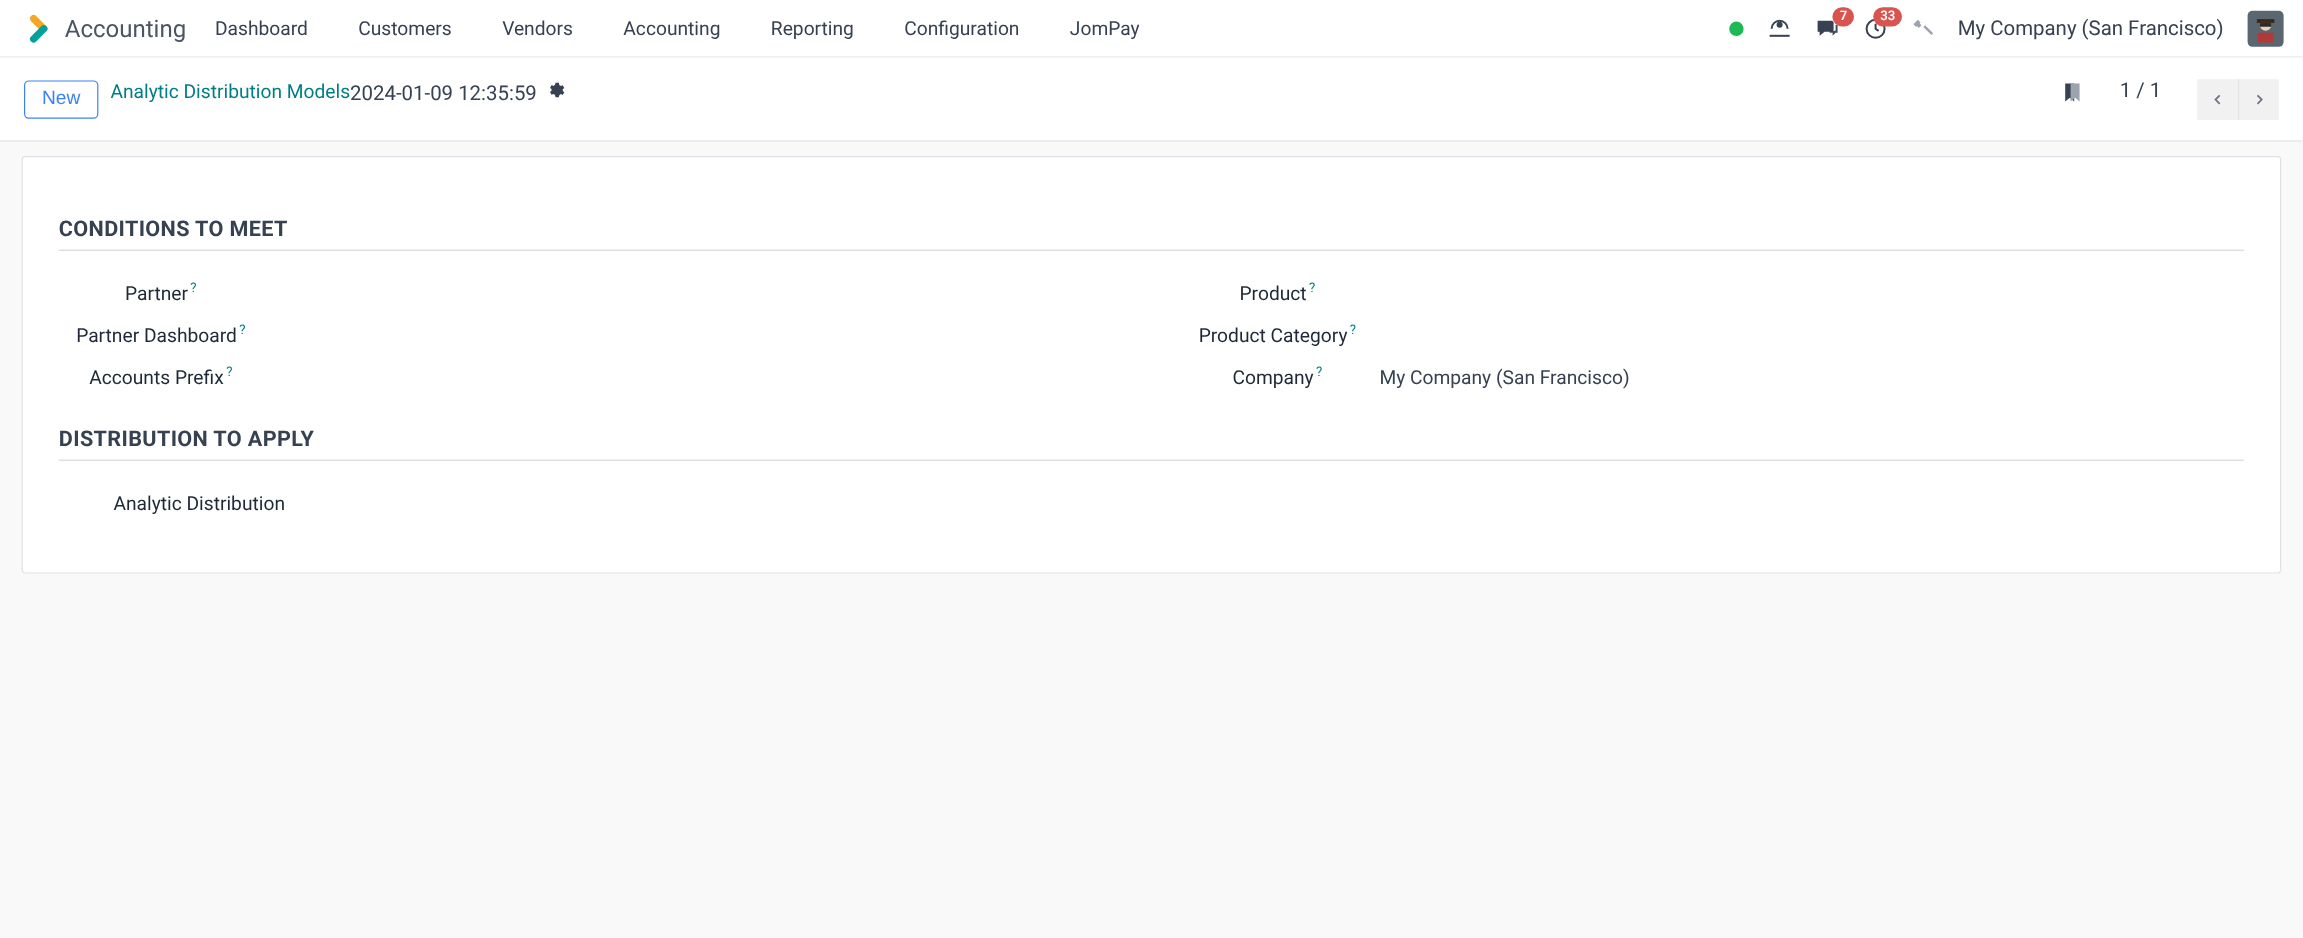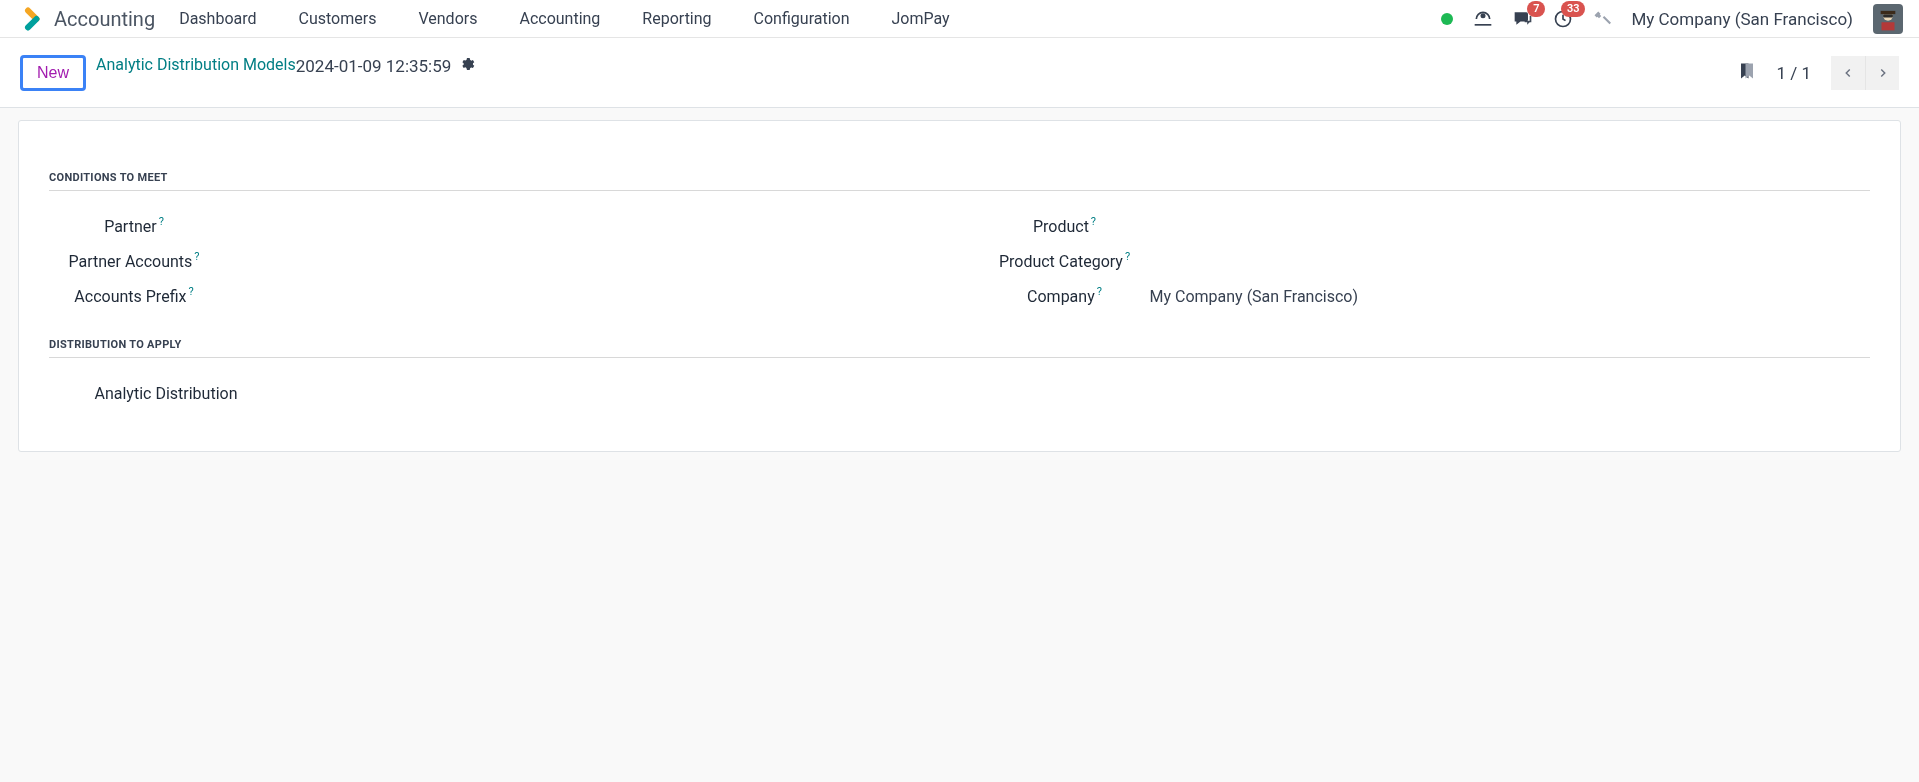--- a/index.html
+++ b/index.html
@@ -9,21 +9,21 @@
     color: #374151;
     width: 1919px;
     font-size: 15px;
   }
 
   
   .topnav {
     background: #ffffff;
     display: flex;
     align-items: center;
-    height: 38px;
+    height: 48px;
     padding: 0 16px;
     border-bottom: 1px solid #e5e5e5;
   }
   .logo {
     width: 24px;
     height: 24px;
     margin-right: 14px;
     position: relative;
   }
   .logo svg { width: 24px; height: 24px; }
@@ -77,23 +77,23 @@
   .control-panel {
     background: #ffffff;
     border-bottom: 1px solid #dee2e6;
     display: flex;
     align-items: center;
     padding: 10px 20px 10px 20px;
     min-height: 70px;
   }
   .cp-left { display: flex; align-items: flex-start; gap: 10px; }
   .new-btn {
-    border: 3px solid #3b82f6;
+    border: 1px solid #3b82f6;
     background: #fff;
-    color: #a21caf;
+    color: #3b82f6;
     padding: 6px 14px;
     font-size: 16px;
     border-radius: 4px;
     cursor: pointer;
   }
   .breadcrumb-block { display: flex; flex-direction: row; }
   .breadcrumb-link {
     color: #017e84;
     font-size: 16px;
     cursor: pointer;
@@ -105,22 +105,22 @@
     gap: 8px;
     font-size: 17px;
     color: #374151;
     line-height: 1.3;
   }
   .gear-mini { cursor: pointer; }
 
   .cp-right {
     margin-left: auto;
     display: flex;
-    align-items: center;
-    gap: 20px;
+    align-items: flex-start;
+    gap: 30px;
   }
   .bookmark-icon { cursor: pointer; }
   .pager-text {
     font-size: 17px;
     color: #374151;
   }
   .pager-btns { display: flex; }
   .pager-btn {
     width: 34px; height: 34px;
     background: #f1f1f1;
@@ -134,21 +134,21 @@
   .sheet-bg {
     padding: 12px 18px;
   }
   .sheet {
     background: #ffffff;
     border: 1px solid #dee2e6;
     border-radius: 3px;
     padding: 26px 30px 40px 30px;
   }
   .section-title {
-    font-size: 11px;
+    font-size: 18px;
     font-weight: 700;
     color: #374151;
     letter-spacing: 0.3px;
     border-bottom: 1px solid #d8d8d8;
     padding-bottom: 6px;
     margin-top: 24px;
     margin-bottom: 18px;
     text-transform: uppercase;
   }
   .form-grid {
@@ -297,21 +297,21 @@
 
       <div>
         <div class="field-row">
           <div class="field-label">
             <span>Partner</span><span class="help">?</span>
           </div>
           <div class="field-value"></div>
         </div>
         <div class="field-row">
           <div class="field-label">
-            <span>Partner Accounts</span><span class="help">?</span>
+            <span>Partner Dashboard</span><span class="help">?</span>
           </div>
           <div class="field-value"></div>
         </div>
         <div class="field-row">
           <div class="field-label">
             <span>Accounts Prefix</span><span class="help">?</span>
           </div>
           <div class="field-value"></div>
         </div>
       </div>

